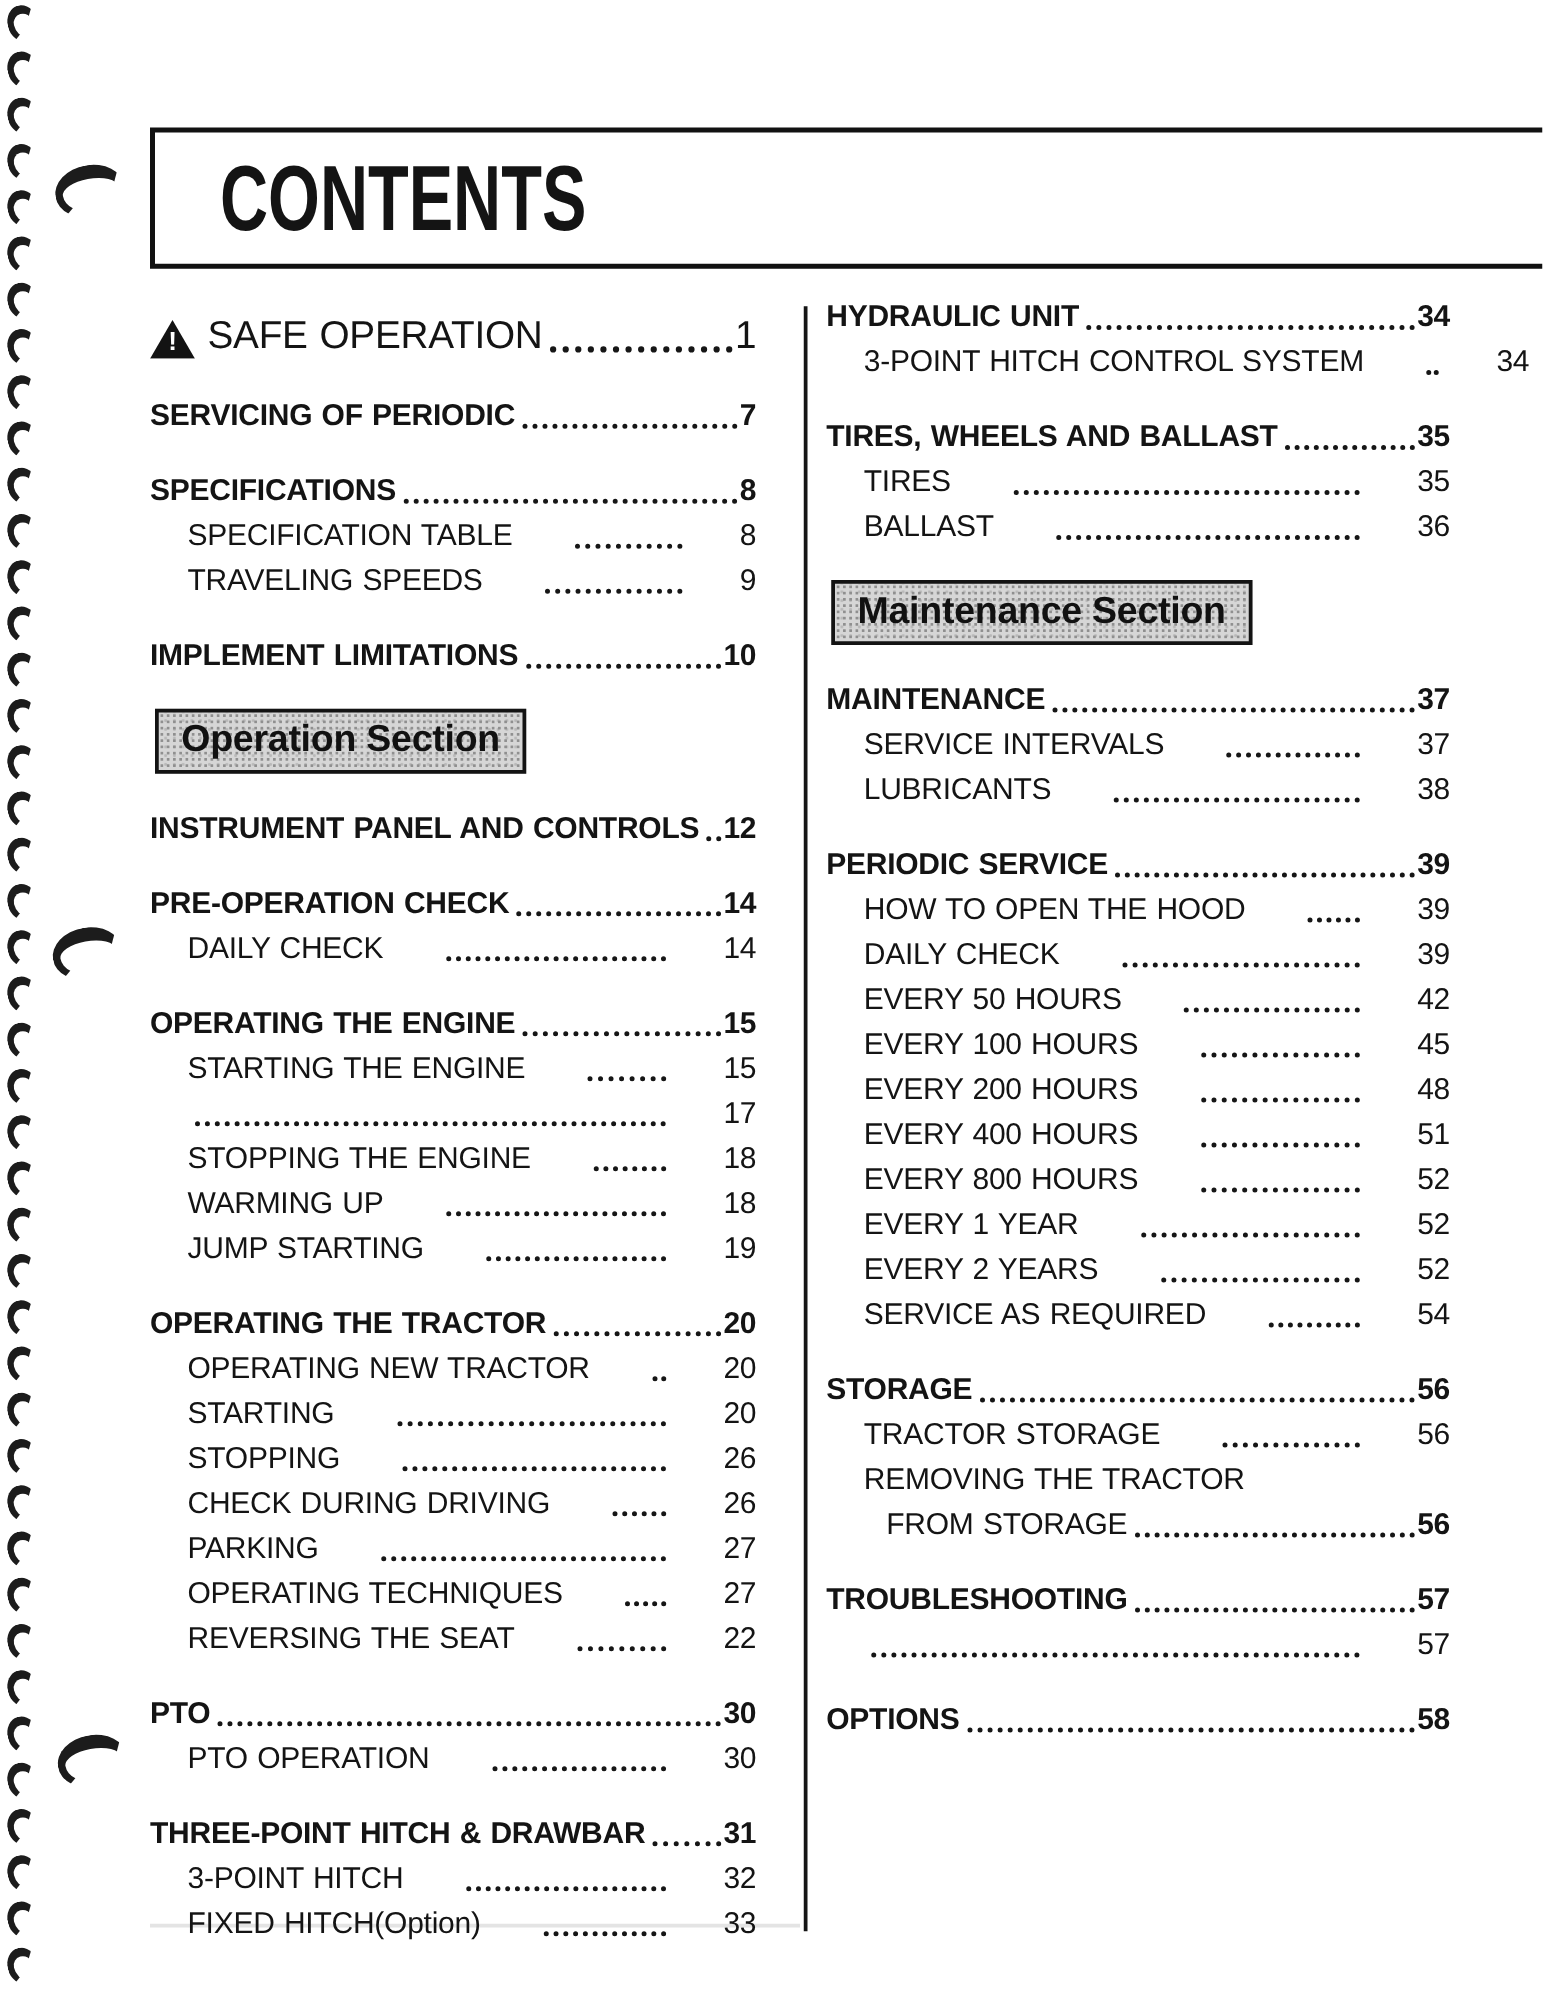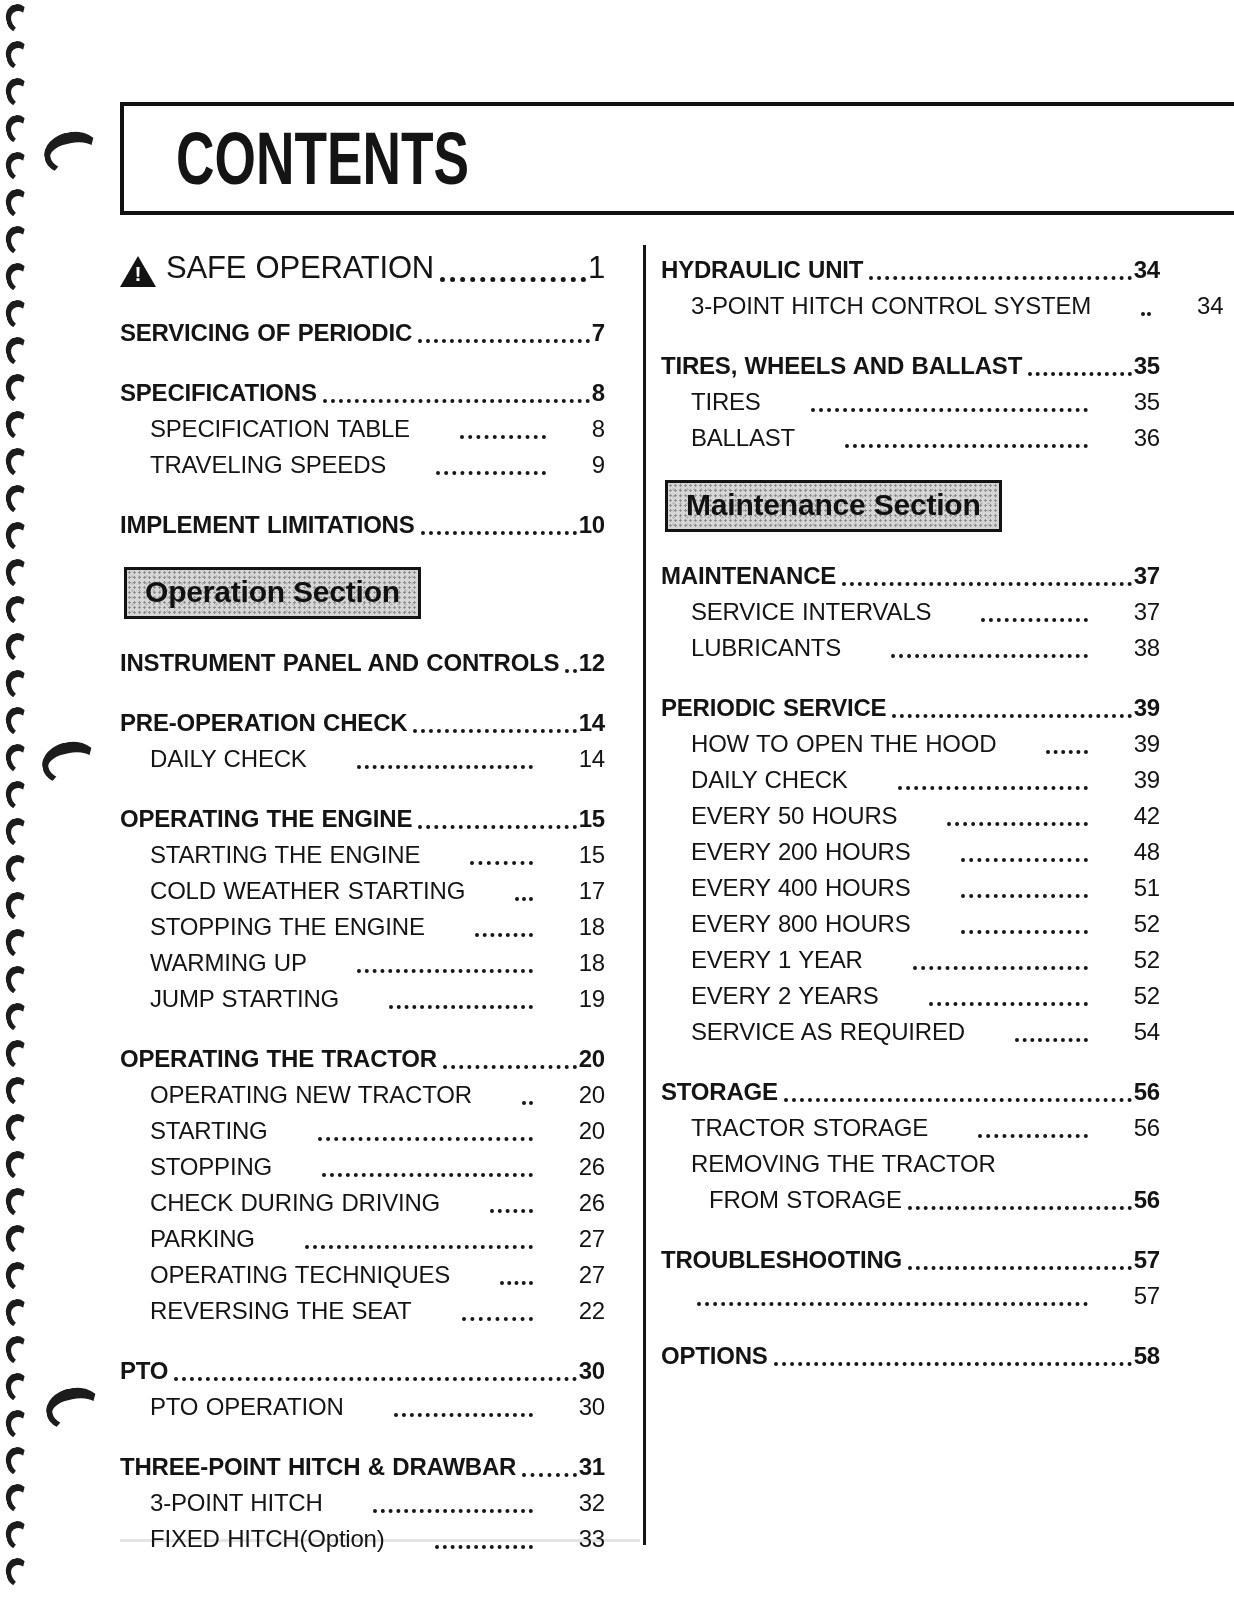--- a/index.html
+++ b/index.html
@@ -23,21 +23,21 @@
 
   
   #divider{position:absolute;left:643px;top:245px;width:3px;height:1300px;background:#151515;}
 
   
   #scan-line{position:absolute;left:120px;top:1539px;width:520px;height:3px;background:#e4e4e4;}
 
   
   .col{position:absolute;top:245px;}
   #col-left{left:120px;width:485px;}
-  #col-right{left:661px;top:252px;width:499px;}
+  #col-right{left:661px;top:236px;width:499px;}
   .group{margin-bottom:24px;}
   .row{display:flex;align-items:flex-end;line-height:36px;font-size:24px;
        letter-spacing:-0.2px;word-spacing:1px;white-space:nowrap;}
   .row.main .label,.row.main .page{font-weight:700;}
   .row.sub{padding-left:30px;font-weight:400;gap:44px;}
   .row.sub2{padding-left:48px;font-weight:400;}
   .row.main-large{font-size:31px;line-height:46px;}
   .row.main-large .label,.row.main-large .page{font-weight:400;}
   .leader{flex:1 1 auto;min-width:10px;border-bottom:4px dotted #161616;margin:0 2px 8px 6px;}
   .row.main-large .leader{border-bottom-width:5px;margin-bottom:9px;}
@@ -176,21 +176,20 @@
           <span class="label">OPERATING THE ENGINE</span>
           <span class="leader"></span>
           <span class="page">15</span>
         </div>
         <div class="row sub">
           <span class="label">STARTING THE ENGINE</span>
           <span class="leader"></span>
           <span class="page">15</span>
         </div>
         <div class="row sub">
-          <span class="label">COLD WEATHER STARTING</span>
           <span class="leader"></span>
           <span class="page">17</span>
         </div>
         <div class="row sub">
           <span class="label">STOPPING THE ENGINE</span>
           <span class="leader"></span>
           <span class="page">18</span>
         </div>
         <div class="row sub">
           <span class="label">WARMING UP</span>
@@ -329,20 +328,25 @@
           <span class="label">DAILY CHECK</span>
           <span class="leader"></span>
           <span class="page">39</span>
         </div>
         <div class="row sub">
           <span class="label">EVERY 50 HOURS</span>
           <span class="leader"></span>
           <span class="page">42</span>
         </div>
         <div class="row sub">
+          <span class="label">EVERY 100 HOURS</span>
+          <span class="leader"></span>
+          <span class="page">45</span>
+        </div>
+        <div class="row sub">
           <span class="label">EVERY 200 HOURS</span>
           <span class="leader"></span>
           <span class="page">48</span>
         </div>
         <div class="row sub">
           <span class="label">EVERY 400 HOURS</span>
           <span class="leader"></span>
           <span class="page">51</span>
         </div>
         <div class="row sub">

